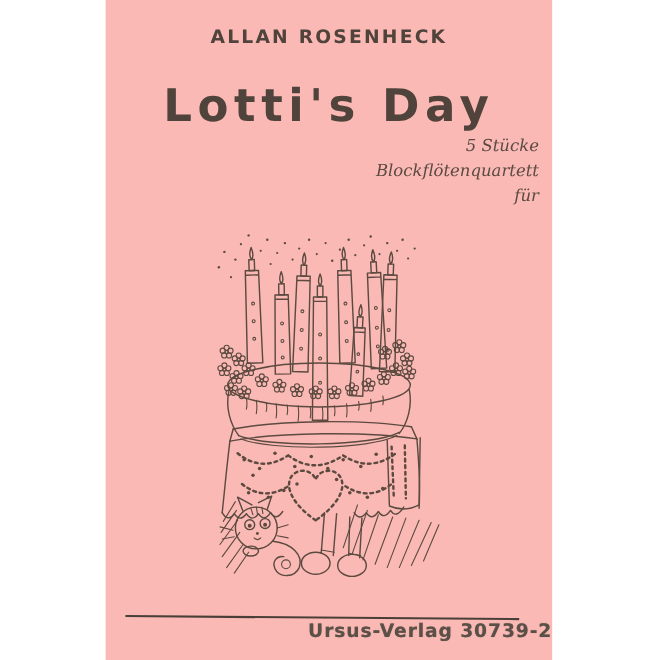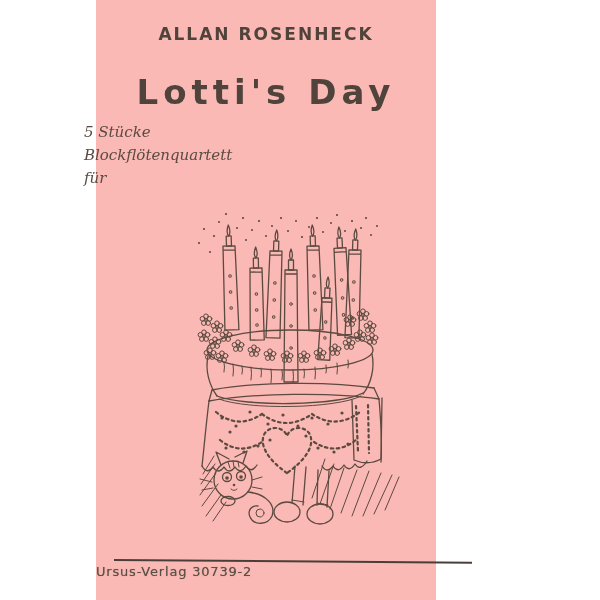--- a/index.html
+++ b/index.html
@@ -2,55 +2,56 @@
 <html style="--paper: #fab9b4; --ink: #50433b; --background: #ffffff;"><head>
 <meta charset="utf-8">
 <style>
   html,body{margin:0;padding:0;}
   body{
     width:600px;height:600px;position:relative;overflow:hidden;
     background:var(--background,#ffffff);
     font-family:"DejaVu Sans", sans-serif;
   }
   .page{
-    position:absolute;left:96px;top:0;width:340px;height:600px;
+    position:absolute;left:96px;top:0;width:406px;height:600px;
     background:var(--paper,#fab9b4);
   }
   .author{
     position:absolute;top:24px;left:0;width:100%;text-align:center;
     font-size:17px;font-weight:bold;letter-spacing:2px;
     color:var(--ink,#50433b);
   }
   .title{
     position:absolute;top:72px;left:0;width:100%;text-align:center;
-    font-size:34px;font-weight:bold;letter-spacing:5px;
+    font-size:41px;font-weight:bold;letter-spacing:5px;
     color:var(--ink,#50433b);
   }
   .subtitle{
-    position:absolute;top:121px;left:0;width:100%;text-align:left;
+    position:absolute;top:121px;left:0;width:100%;text-align:right;
     transform:translateX(-12px);
     font-family:"DejaVu Serif", serif;font-style:italic;
     font-size:15px;line-height:23px;color:#5a4a42;
   }
   .subtitle div{font-weight:500;}
   .illustration{
     position:absolute;left:94px;top:206px;width:215px;height:327px;
   }
   .illustration .ln{stroke:#5c4a40;fill:none;stroke-width:1.3;stroke-linecap:round;stroke-linejoin:round;}
   .illustration .thin{stroke-width:1;}
   .illustration .dot{fill:#5c4a40;stroke:none;}
   .illustration .lace{stroke:#5c4a40;fill:none;stroke-width:2.2;stroke-dasharray:2.5 3.5;stroke-linecap:round;}
   .divider{
     position:absolute;left:18px;top:559px;width:358px;height:1.6px;
     background:#4a3f38;transform:rotate(0.45deg);transform-origin:left center;
   }
   .footer{
-    position:absolute;top:564px;left:0;width:100%;text-align:left;
-    font-size:13px;letter-spacing:0.8px;color:#5c4f47;
+    position:absolute;top:564px;left:0;width:100%;text-align:right;
+    font-size:17px;letter-spacing:0.8px;color:#5c4f47;
     text-shadow:0 0 0.8px #8a7a70;
+    font-weight:bold;
   }
 </style>
 </head>
 <body>
 
 <div class="page">
 
   <div class="author">ALLAN ROSENHECK</div>
 
   <div class="title">Lotti's Day</div>

